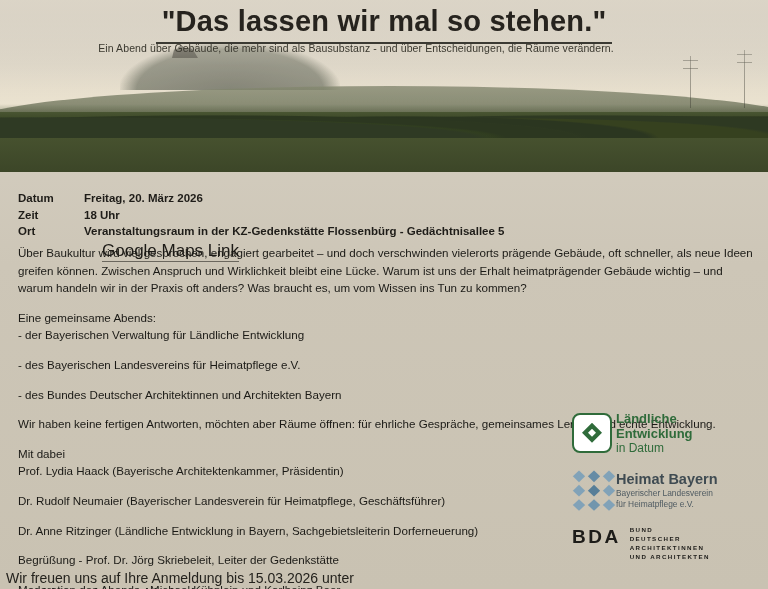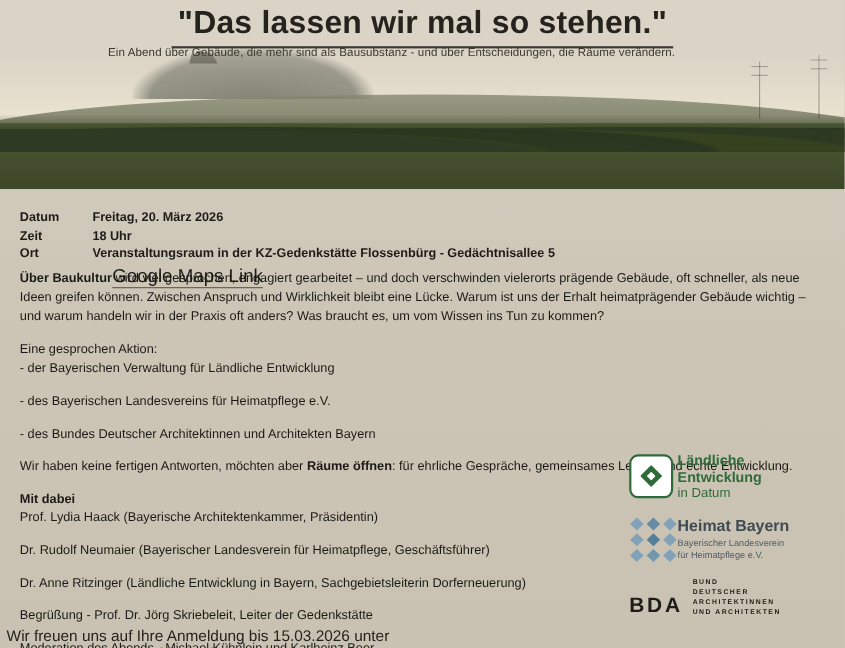--- a/index.html
+++ b/index.html
@@ -190,21 +190,21 @@
     position: absolute;
     left: 18px;
     top: 244px;
     width: 736px;
     font-size: 11.6px;
     line-height: 1.52;
     color: #1b1a16;
   }
   .body-text p { margin: 0 0 12px 0; }
   .body-text p.tight { margin-bottom: 0; }
-  .body-text .b { font-weight: 700; }
+  .body-text .b { font-weight: 400; }
   .list-line { margin: 0; }
 
   
   .logos {
     position: absolute;
     left: 572px;
     top: 412px;
     width: 184px;
   }
   .logo {
@@ -277,21 +277,21 @@
   }
   .hb-text .hb-sub {
     font-size: 8.4px;
     color: #4e5a61;
     line-height: 1.22;
   }
 
   
   .bda {
     display: flex;
-    align-items: flex-end;
+    align-items: flex-start;
     gap: 9px;
     margin-top: 6px;
   }
   .bda-word {
     font-size: 19px;
     font-weight: 700;
     letter-spacing: 2.5px;
     color: #1d1c19;
   }
   .bda-lines {
@@ -360,21 +360,21 @@
     <div class="fact-row">
       <div class="fact-label">Ort</div>
       <div class="fact-value">Veranstaltungsraum in der KZ-Gedenkstätte Flossenbürg - Gedächtnisallee 5</div>
     </div>
     <a class="maps-link">Google Maps Link</a>
   </div>
 
   <div class="body-text">
     <p><span class="b">Über Baukultur</span><span> wird viel gesprochen, engagiert gearbeitet – und doch verschwinden vielerorts prägende Gebäude, oft schneller, als neue Ideen greifen können. Zwischen Anspruch und Wirklichkeit bleibt eine Lücke. Warum ist uns der Erhalt heimatprägender Gebäude wichtig – und warum handeln wir in der Praxis oft anders? Was braucht es, um vom Wissen ins Tun zu kommen?</span></p>
 
-    <p class="tight">Eine gesprochen Aktion:</p>
+    <p class="tight">Eine gemeinsame Abends:</p>
     <p class="list-line">- der Bayerischen Verwaltung für Ländliche Entwicklung</p>
     <p class="list-line">- des Bayerischen Landesvereins für Heimatpflege e.V.</p>
     <p>- des Bundes Deutscher Architektinnen und Architekten Bayern</p>
 
     <p><span>Wir haben keine fertigen Antworten, möchten aber </span><span class="b">Räume öffnen</span><span>: für ehrliche Gespräche, gemeinsames Lernen und echte Entwicklung.</span></p>
 
     <p class="tight b">Mit dabei</p>
     <p class="list-line">Prof. Lydia Haack (Bayerische Architektenkammer, Präsidentin)</p>
     <p class="list-line">Dr. Rudolf Neumaier (Bayerischer Landesverein für Heimatpflege, Geschäftsführer)</p>
     <p>Dr. Anne Ritzinger (Ländliche Entwicklung in Bayern, Sachgebietsleiterin Dorferneuerung)</p>

